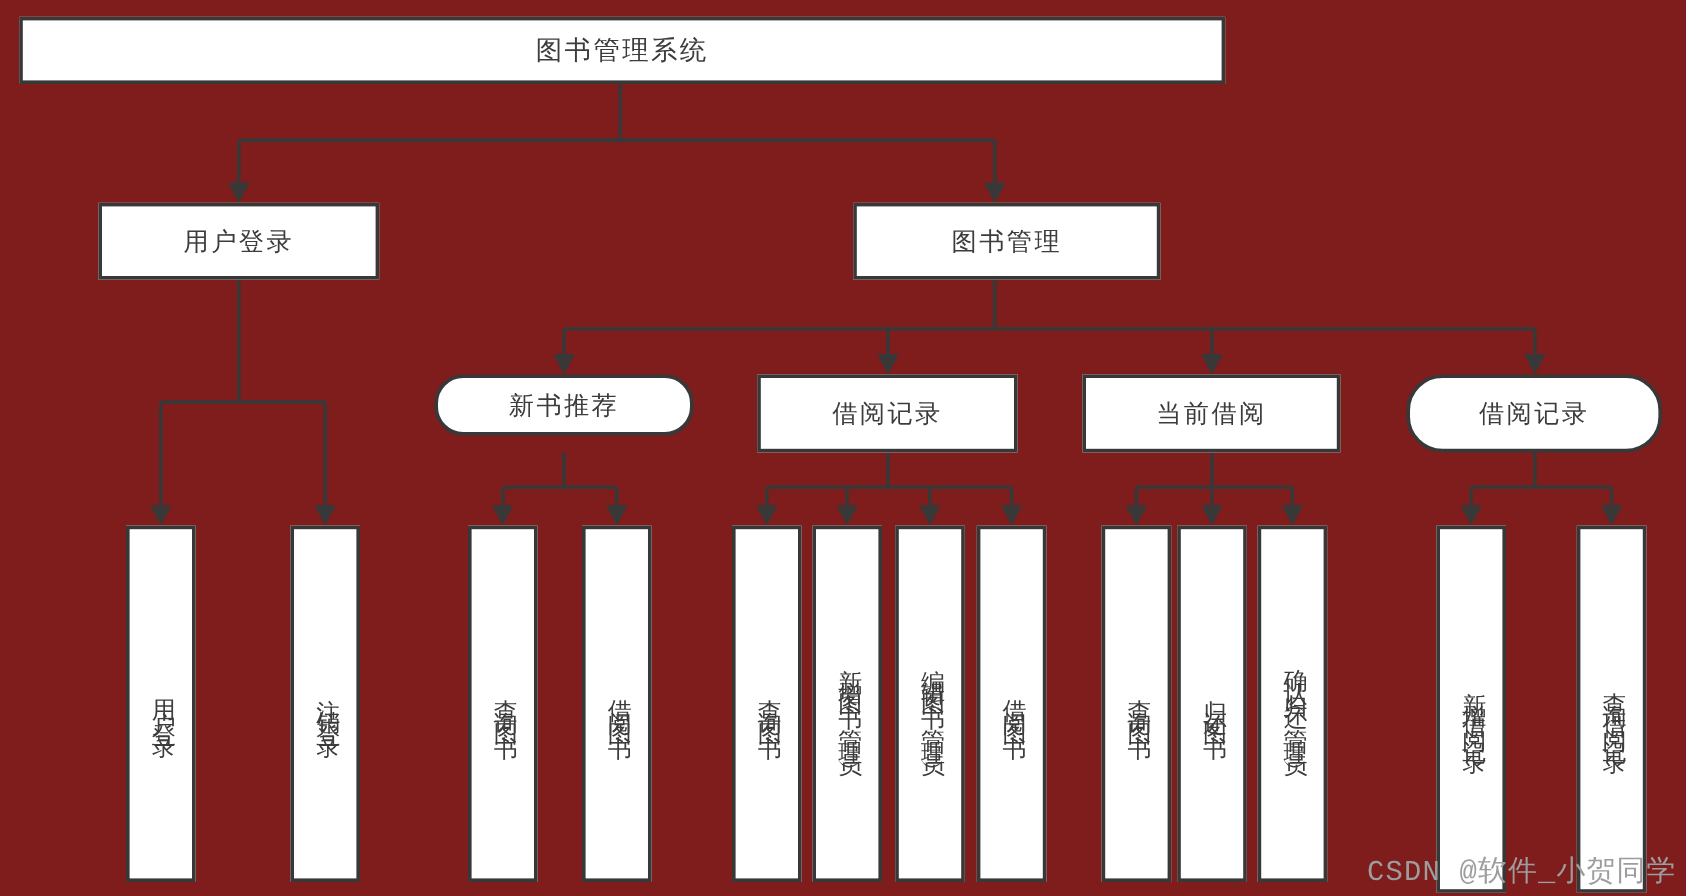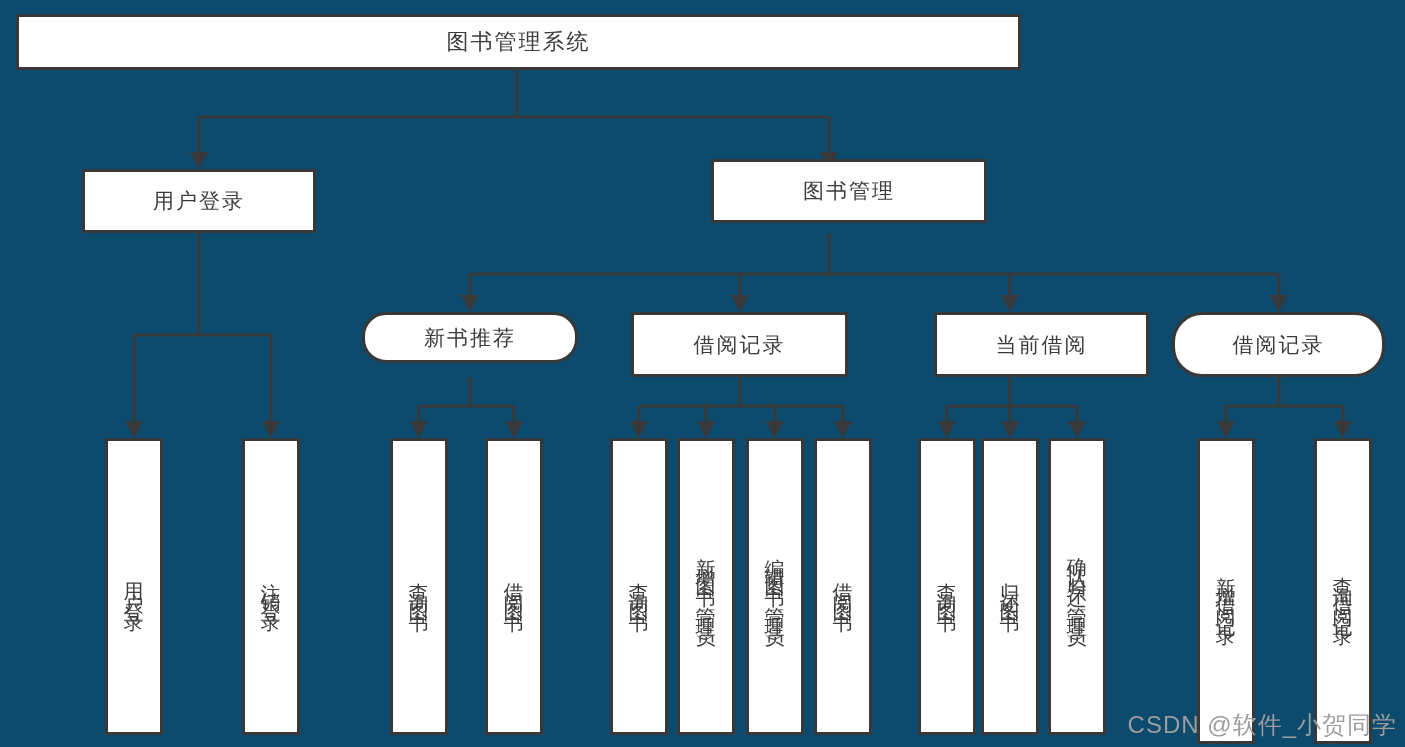--- a/index.html
+++ b/index.html
@@ -1,21 +1,21 @@
 <!DOCTYPE html>
 <html><head>
 <meta charset="utf-8">
 <style>
   html,body{margin:0;padding:0;background:#ffffff;}
   #canvas{
     position:relative;
     width:1405px;height:747px;
-    background:#0c4a6e;
+    background:#7f1d1d;
     overflow:hidden;
-    font-family:Liberation Sans, sans-serif;
+    font-family:Liberation Mono, monospace;
   }
   #connectors{position:absolute;left:0;top:0;width:1405px;height:747px;}
   .node{
     position:absolute;
     box-sizing:border-box;
     background:#ffffff;
     border:3px solid #383838;
     color:#3c3c3c;
     display:flex;
     align-items:center;
@@ -81,25 +81,25 @@
     <polygon points="1068,421 1086,421 1077,438"></polygon>
 
     <path d="M1279 377 V406 M1226 406 H1343 M1226 406 V423 M1343 406 V423"></path>
     <polygon points="1217,421 1235,421 1226,438"></polygon>
     <polygon points="1334,421 1352,421 1343,438"></polygon>
   </svg>
 
   <div class="node h-node root-node" style="left:16px;top:14px;width:1005px;height:56px;">图书管理系统</div>
 
   <div class="node h-node" style="left:82px;top:169px;width:234px;height:64px;">用户登录</div>
-  <div class="node h-node" style="left:711px;top:159px;width:276px;height:64px;text-align:right;">图书管理</div>
+  <div class="node h-node" style="left:711px;top:169px;width:256px;height:64px;text-align:right;">图书管理</div>
 
   <div class="node h-node" style="left:362px;top:312px;width:216px;height:51px;border-radius:24px;">新书推荐</div>
   <div class="node h-node" style="left:631px;top:312px;width:217px;height:65px;">借阅记录</div>
-  <div class="node h-node" style="left:902px;top:312px;width:215px;height:65px;margin-left:32px;">当前借阅</div>
+  <div class="node h-node" style="left:902px;top:312px;width:215px;height:65px;">当前借阅</div>
   <div class="node h-node" style="left:1172px;top:312px;width:213px;height:65px;border-radius:30px;">借阅记录</div>
 
   <div class="node v-node" style="left:105px;top:438px;width:58px;height:297px;">用户登录</div>
   <div class="node v-node" style="left:242px;top:438px;width:58px;height:297px;">注销登录</div>
 
   <div class="node v-node" style="left:390px;top:438px;width:58px;height:297px;">查询图书</div>
   <div class="node v-node" style="left:485px;top:438px;width:58px;height:297px;">借阅图书</div>
 
   <div class="node v-node" style="left:610px;top:438px;width:58px;height:297px;">查询图书</div>
   <div class="node v-node" style="left:677px;top:438px;width:58px;height:297px;">新增图书（管理员）</div>

